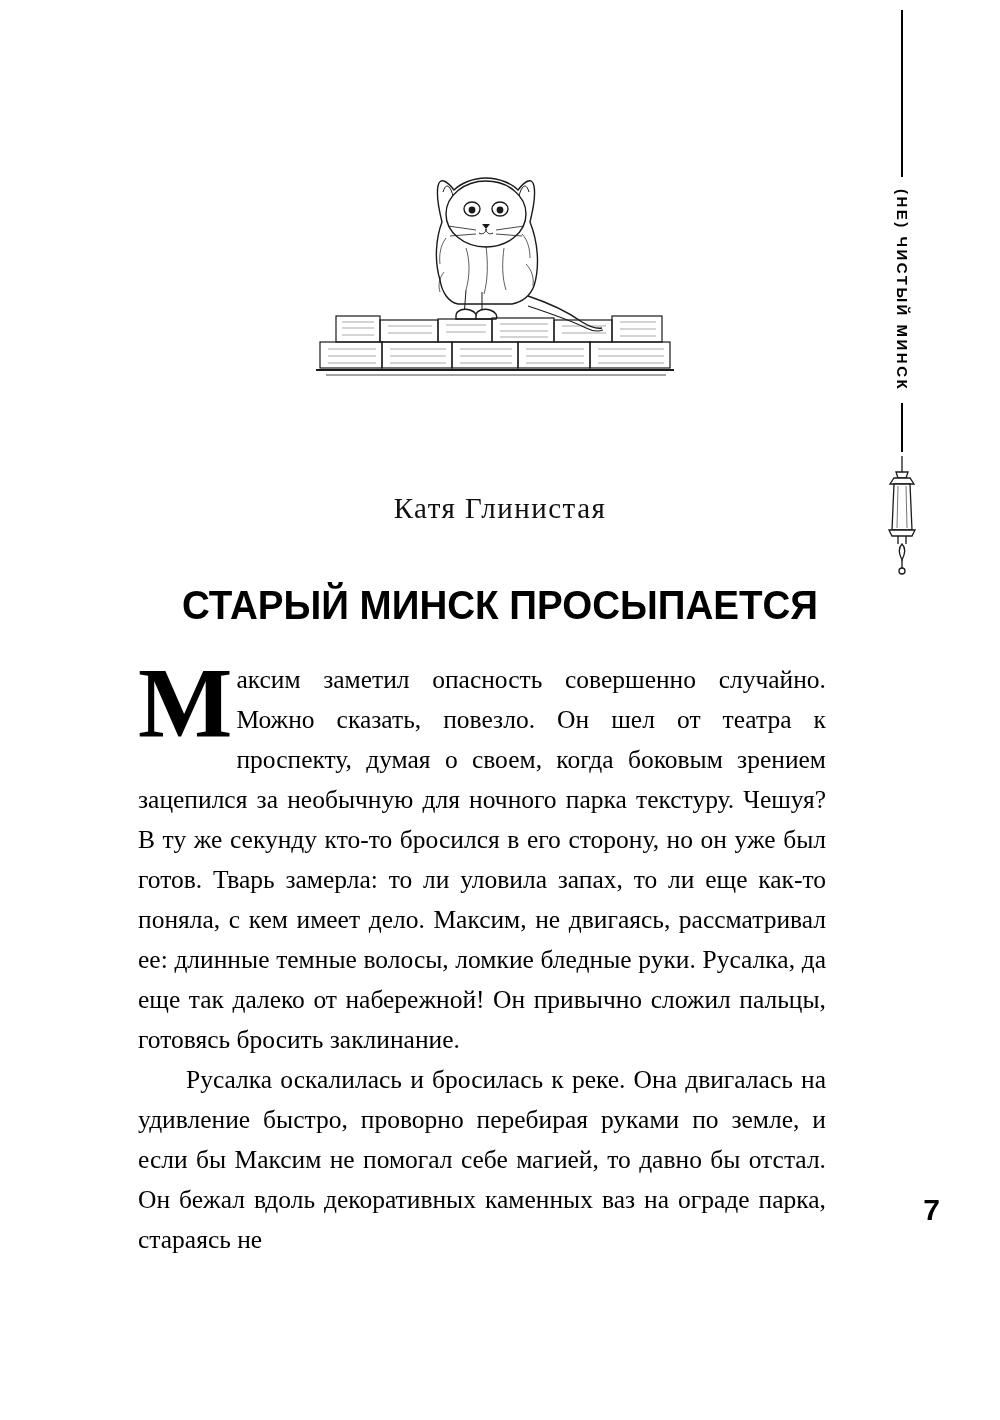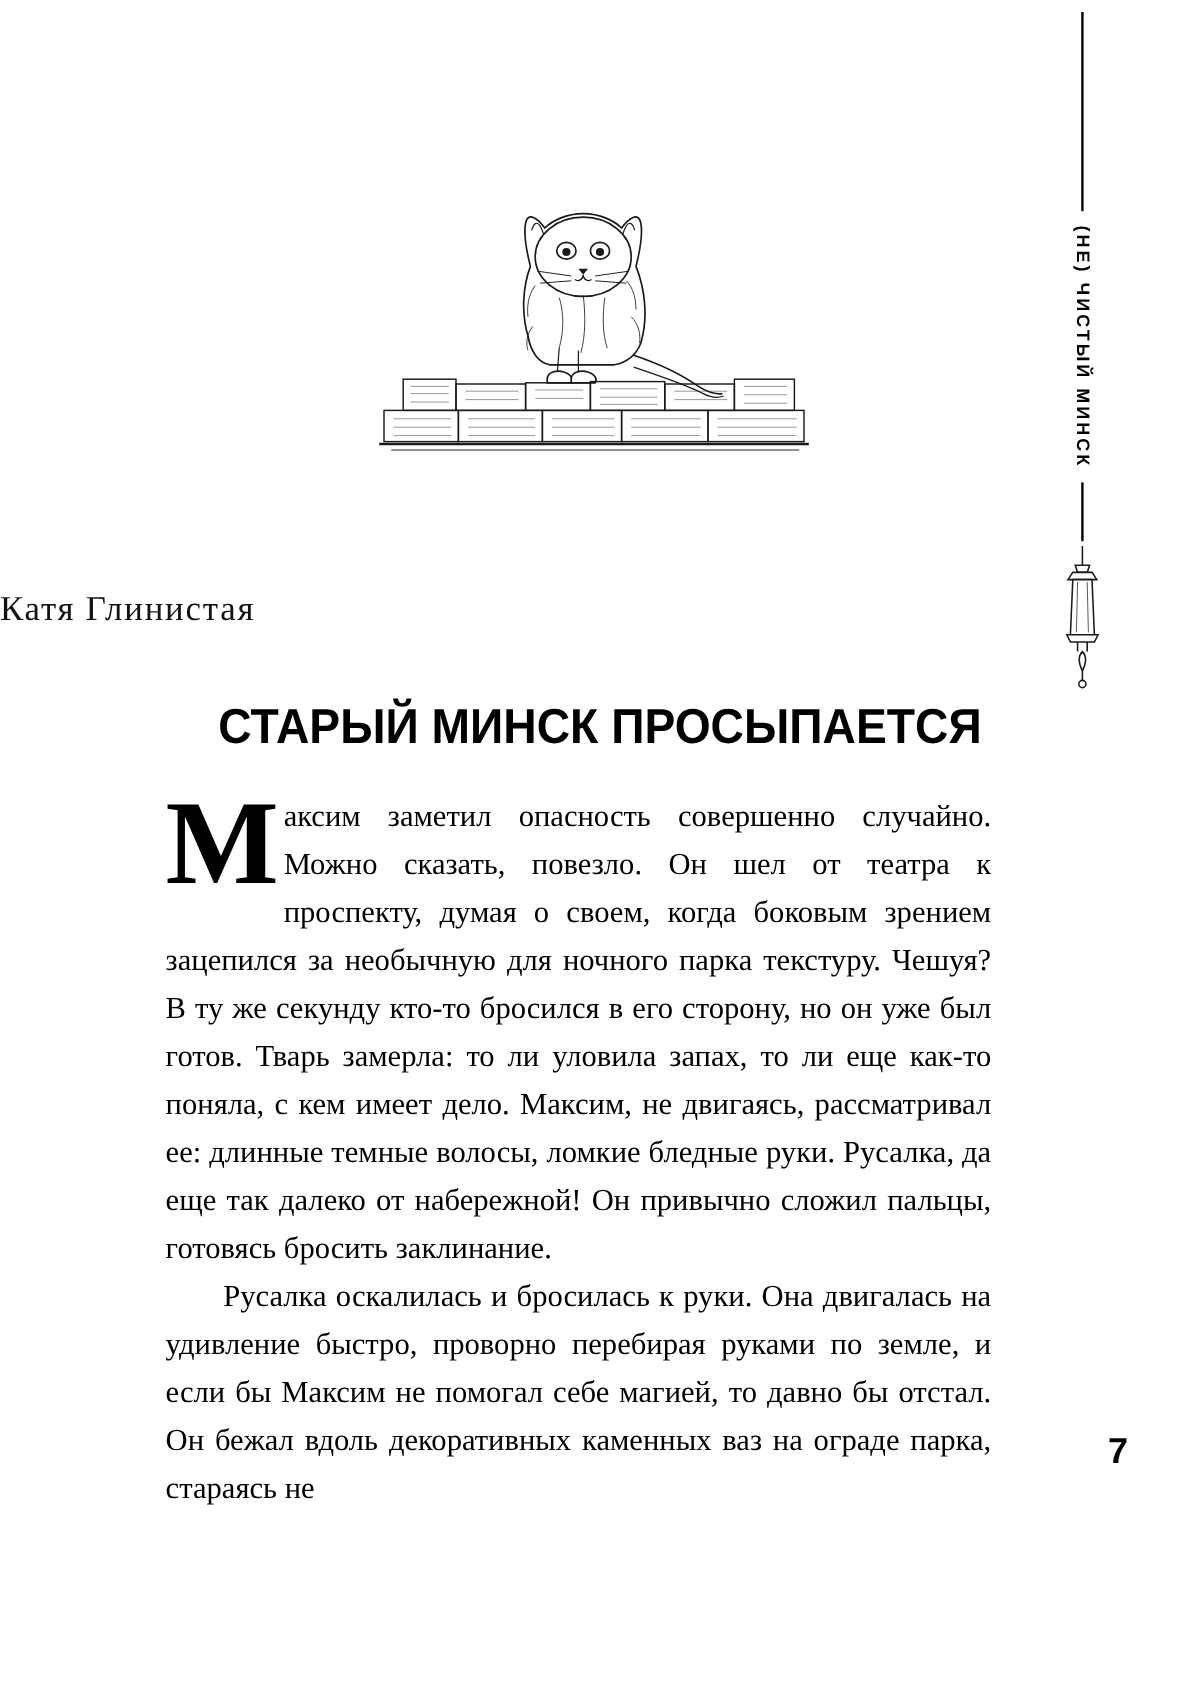--- a/index.html
+++ b/index.html
@@ -58,21 +58,21 @@
   .lantern {
     margin-top: 4px;
   }
 
   
   .author {
     position: absolute;
     left: 0;
     right: 0;
     top: 492px;
-    text-align: left;
+    text-align: center;
     font-family: "Liberation Serif", serif;
     font-size: 29px;
     letter-spacing: 1.5px;
     color: #111;
   }
   .chapter-title {
     position: absolute;
     left: 0;
     right: 0;
     top: 555px;
@@ -223,18 +223,18 @@
       </svg>
     </div>
   </div>
 
   <div class="author">Катя Глинистая</div>
 
   <h1 class="chapter-title">СТАРЫЙ МИНСК ПРОСЫПАЕТСЯ</h1>
 
   <div class="body-text">
     <p class="dropcap-para"><span class="dropcap">М</span><span>аксим заметил опасность совершенно случайно. Можно сказать, повезло. Он шел от театра к проспекту, думая о своем, когда боковым зрением зацепился за необычную для ночного парка текстуру. Чешуя? В ту же секунду кто-то бросился в его сторону, но он уже был готов. Тварь замерла: то ли уловила запах, то ли еще как-то поняла, с кем имеет дело. Максим, не двигаясь, рассматривал ее: длинные темные волосы, ломкие бледные руки. Русалка, да еще так далеко от набережной! Он привычно сложил пальцы, готовясь бросить заклинание.</span></p>
-    <p class="indent">Русалка оскалилась и бросилась к руки. Она двигалась на удивление быстро, проворно перебирая руками по земле, и если бы Максим не помогал себе магией, то давно бы отстал. Он бежал вдоль декоративных каменных ваз на ограде парка, стараясь не</p>
+    <p class="indent">Русалка оскалилась и бросилась к реке. Она двигалась на удивление быстро, проворно перебирая руками по земле, и если бы Максим не помогал себе магией, то давно бы отстал. Он бежал вдоль декоративных каменных ваз на ограде парка, стараясь не</p>
   </div>
 
   <div class="folio">7</div>
 
 </div>
 
 </body></html>

